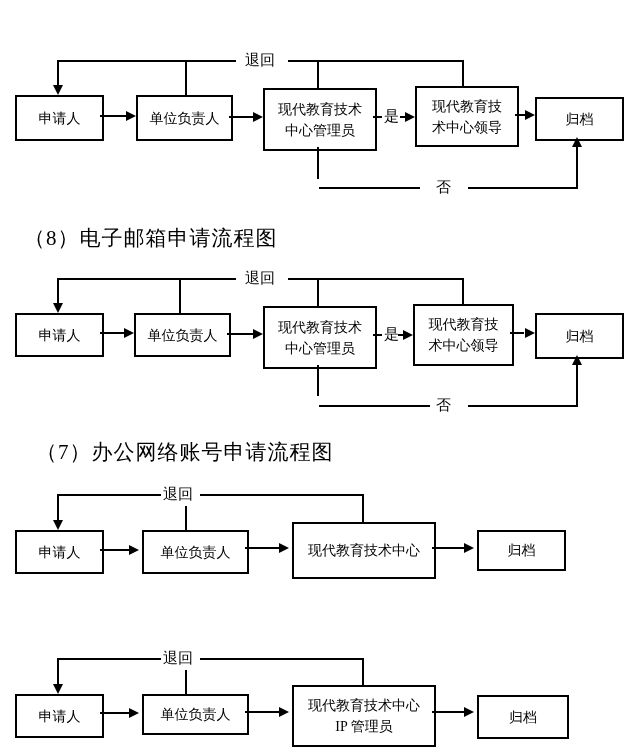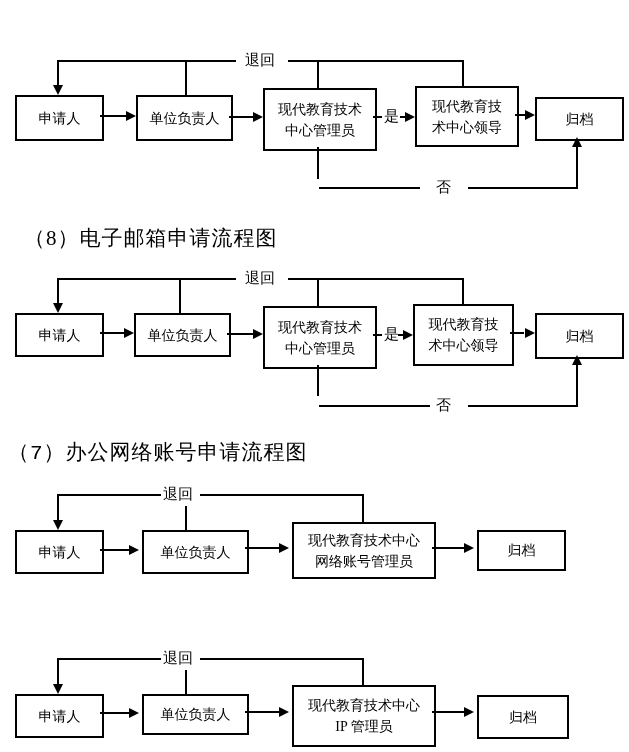--- a/index.html
+++ b/index.html
@@ -111,39 +111,38 @@
   <div class="hline" style="left:510px;top:332px;width:14px;"></div>
   <div class="arr-r" style="left:525px;top:328px;"></div>
 
   <div class="vline" style="left:317px;top:365px;height:31px;"></div>
   <div class="hline" style="left:319px;top:405px;width:111px;"></div>
   <div class="lbl" style="left:436px;top:397px;">否</div>
   <div class="hline" style="left:468px;top:405px;width:110px;"></div>
   <div class="arr-u" style="left:572px;top:355px;"></div>
   <div class="vline" style="left:576px;top:364px;height:42px;"></div>
 
-  <div class="title" style="left:8px;top:438px;font-family:Liberation Mono, monospace;">（7）办公网络账号申请流程图</div>
+  <div class="title" style="left:36px;top:438px;">（7）办公网络账号申请流程图</div>
 
   <div class="hline" style="left:58px;top:494px;width:103px;"></div>
   <div class="lbl" style="left:163px;top:486px;">退回</div>
   <div class="hline" style="left:200px;top:494px;width:164px;"></div>
   <div class="vline" style="left:57px;top:494px;height:27px;"></div>
   <div class="arr-d" style="left:53px;top:520px;"></div>
   <div class="vline" style="left:185px;top:506px;height:24px;"></div>
   <div class="vline" style="left:362px;top:494px;height:28px;"></div>
 
   <div class="box" style="left:15px;top:530px;width:85px;height:40px;">
     <span>申请人</span>
   </div>
   <div class="box" style="left:142px;top:530px;width:103px;height:40px;">
     <span>单位负责人</span>
   </div>
   <div class="box" style="left:292px;top:522px;width:140px;height:53px;">
     <span>现代教育技术中心</span>
-    <span>网络账号管理员</span>
   </div>
   <div class="box" style="left:477px;top:530px;width:85px;height:37px;">
     <span>归档</span>
   </div>
 
   <div class="hline" style="left:100px;top:549px;width:31px;"></div>
   <div class="arr-r" style="left:129px;top:545px;"></div>
   <div class="hline" style="left:245px;top:547px;width:36px;"></div>
   <div class="arr-r" style="left:279px;top:543px;"></div>
   <div class="hline" style="left:432px;top:547px;width:34px;"></div>

